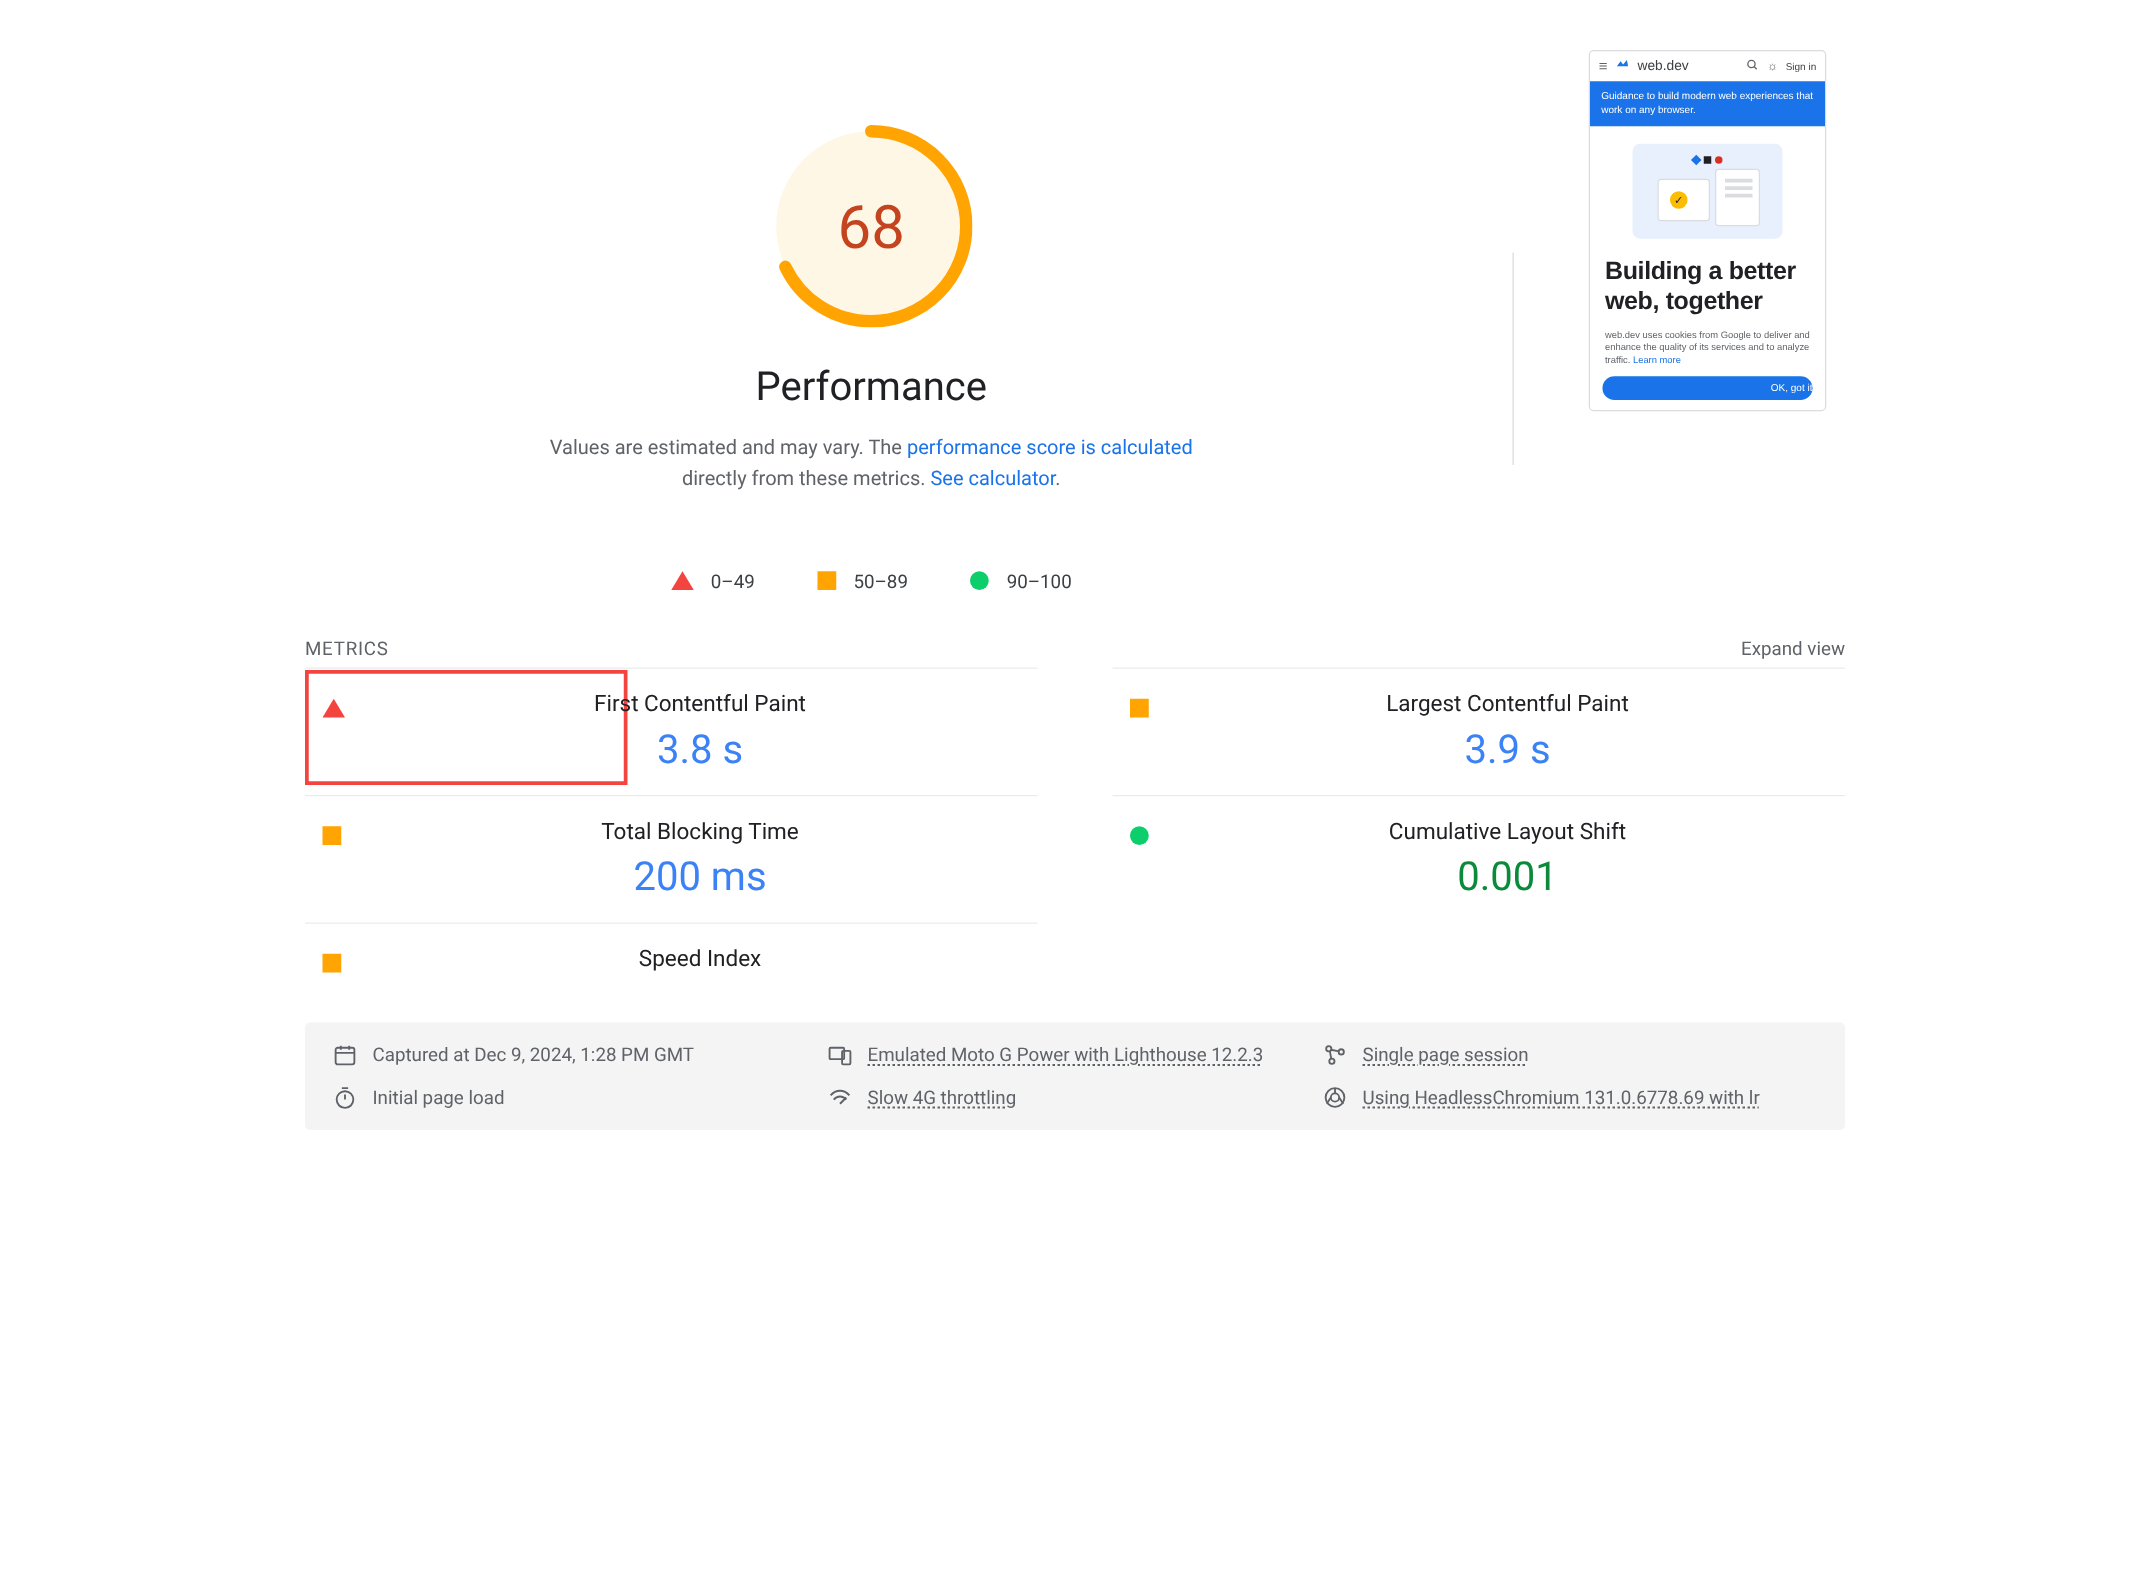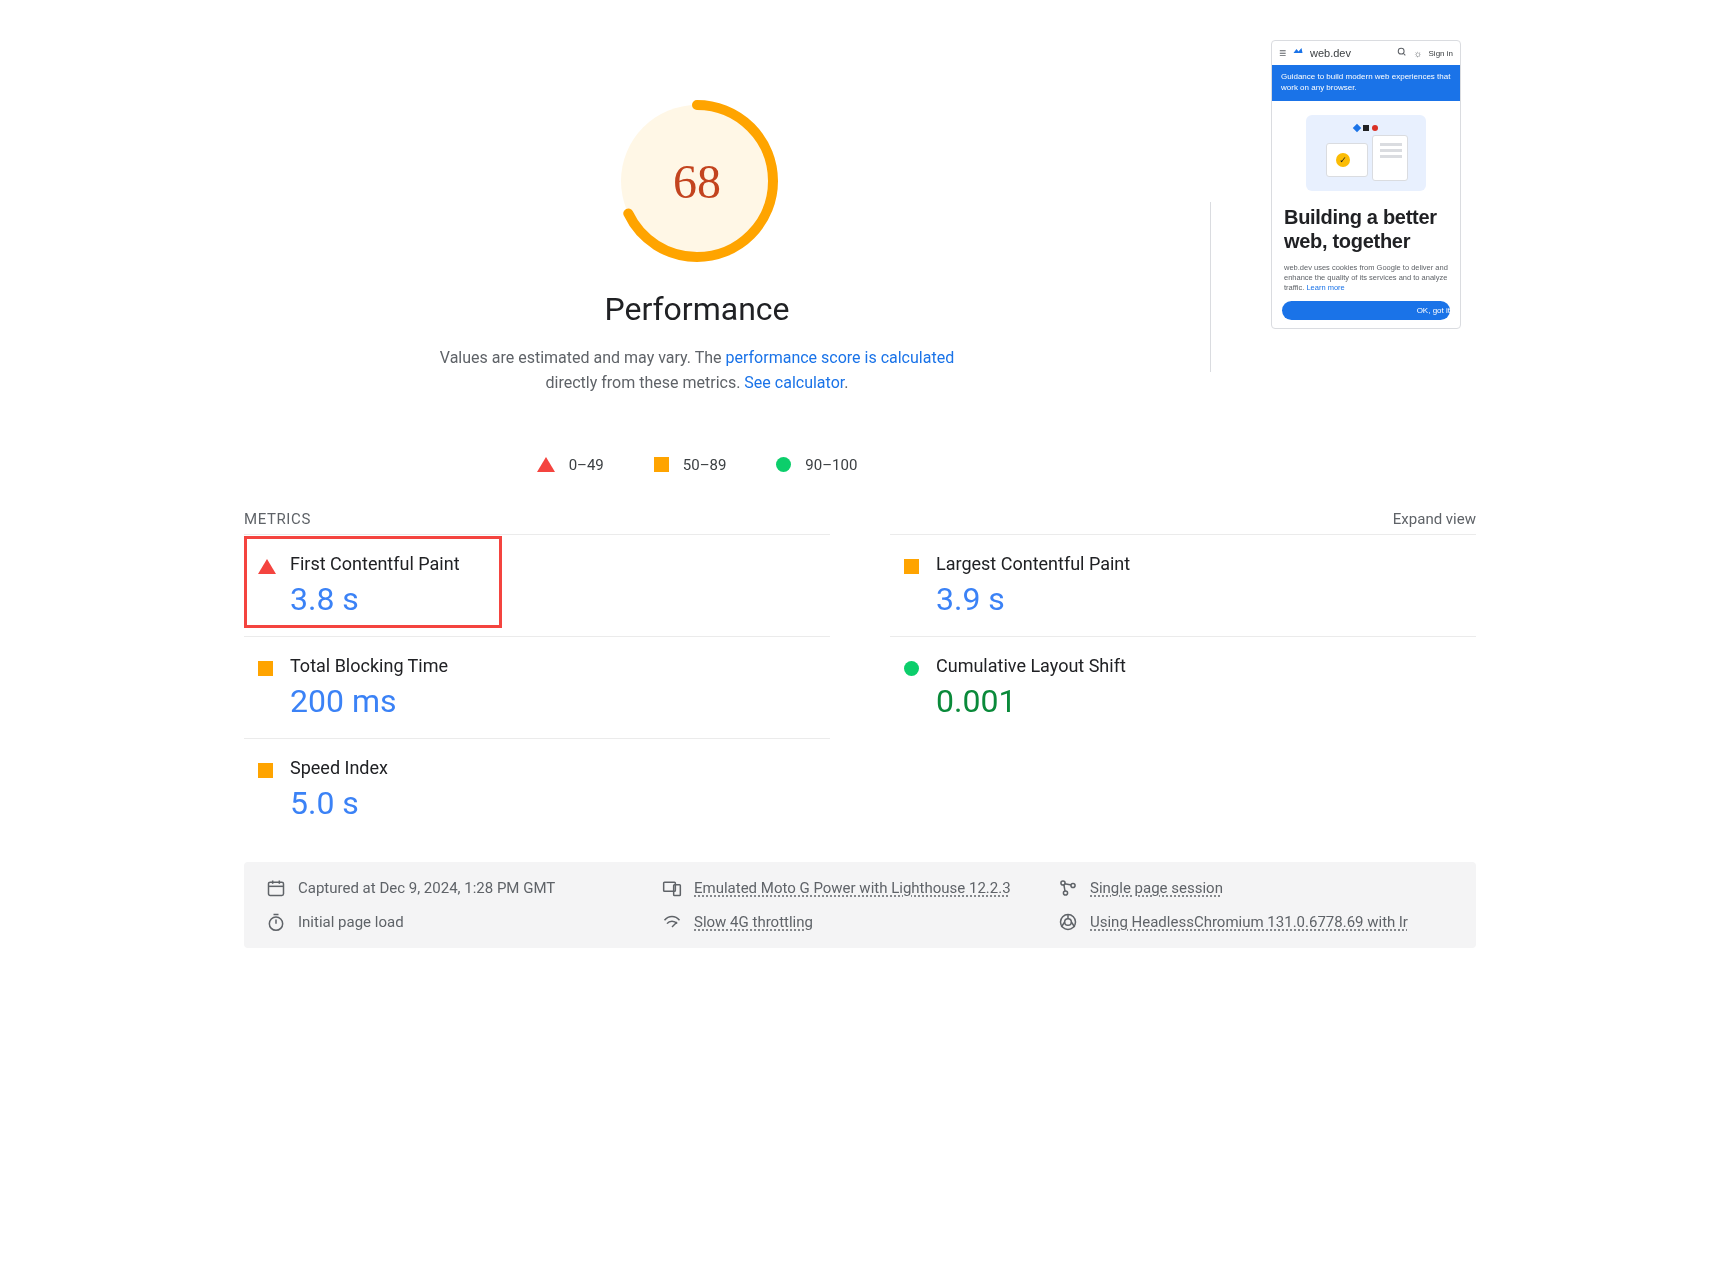--- a/index.html
+++ b/index.html
@@ -15,21 +15,21 @@
   .top-row { display: flex; gap: 60px; align-items: flex-start; }
   .score-col { flex: 1; display: flex; flex-direction: column; align-items: center; position: relative; }
   .divider-v { width: 1px; height: 170px; background: #dadce0; align-self: center; margin-top: 60px; }
 
   .gauge-wrap { position: relative; width: 162px; height: 162px; margin-top: 60px; }
   .gauge-wrap svg { transform: rotate(-90deg); }
   .gauge-bg { fill: #FFF7E6; }
   .gauge-arc { fill: none; stroke: #FFA400; stroke-width: 10; stroke-linecap: round; }
   .gauge-score {
     position: absolute; inset: 0; display: flex; align-items: center; justify-content: center;
-    font-size: 48px; font-weight: 400; color: #C3441F; font-family: Liberation Serif, serif;
+    font-size: 48px; font-weight: 400; color: #C3441F;
   }
 
   .perf-title { font-size: 32px; font-weight: 400; margin-top: 28px; color: #202124; }
   .perf-desc { font-size: 16px; color: #5f6368; text-align: center; margin-top: 18px; line-height: 1.55; max-width: 560px; }
   .perf-desc a, .link { color: #1a73e8; text-decoration: none; }
 
   .legend { display: flex; gap: 50px; margin-top: 60px; align-items: center; }
   .legend-item { display: flex; align-items: center; gap: 14px; font-size: 15px; color: #3c4043; }
   .tri-red { width: 0; height: 0; border-left: 9px solid transparent; border-right: 9px solid transparent; border-bottom: 15px solid #F4443F; }
   .sq-orange { width: 15px; height: 15px; background: #FFA400; }
@@ -165,21 +165,21 @@
         <div class="pv-btn">OK, got it</div>
       </div>
     </div>
   </div>
 
   <div class="metrics-head">
     <div class="metrics-title">METRICS</div>
     <div class="expand-view">Expand view</div>
   </div>
 
-  <div class="metrics-grid" style="position:relative;">
+  <div class="metrics-grid" style="position:relative;text-align:center;">
 
     <div class="highlight-box" style="left:0; top:2px; width:258px; height:92px;"></div>
 
     <div class="metric">
       <span class="metric-icon tri-red"></span>
       <div class="metric-label">First Contentful Paint</div>
       <div class="metric-value val-red">3.8 s</div>
     </div>
 
     <div class="metric">
@@ -196,21 +196,20 @@
 
     <div class="metric">
       <span class="metric-icon cir-green"></span>
       <div class="metric-label">Cumulative Layout Shift</div>
       <div class="metric-value val-green">0.001</div>
     </div>
 
     <div class="metric">
       <span class="metric-icon sq-orange"></span>
       <div class="metric-label">Speed Index</div>
-      <div class="metric-value val-red">5.0 s</div>
     </div>
 
     <div></div>
   </div>
 
   <div class="footer">
     <div class="foot-item">
       <span class="foot-icon">
         <svg viewBox="0 0 24 24" fill="none" stroke-width="1.8">
             <rect x="3" y="5" width="18" height="16" rx="2"></rect>

